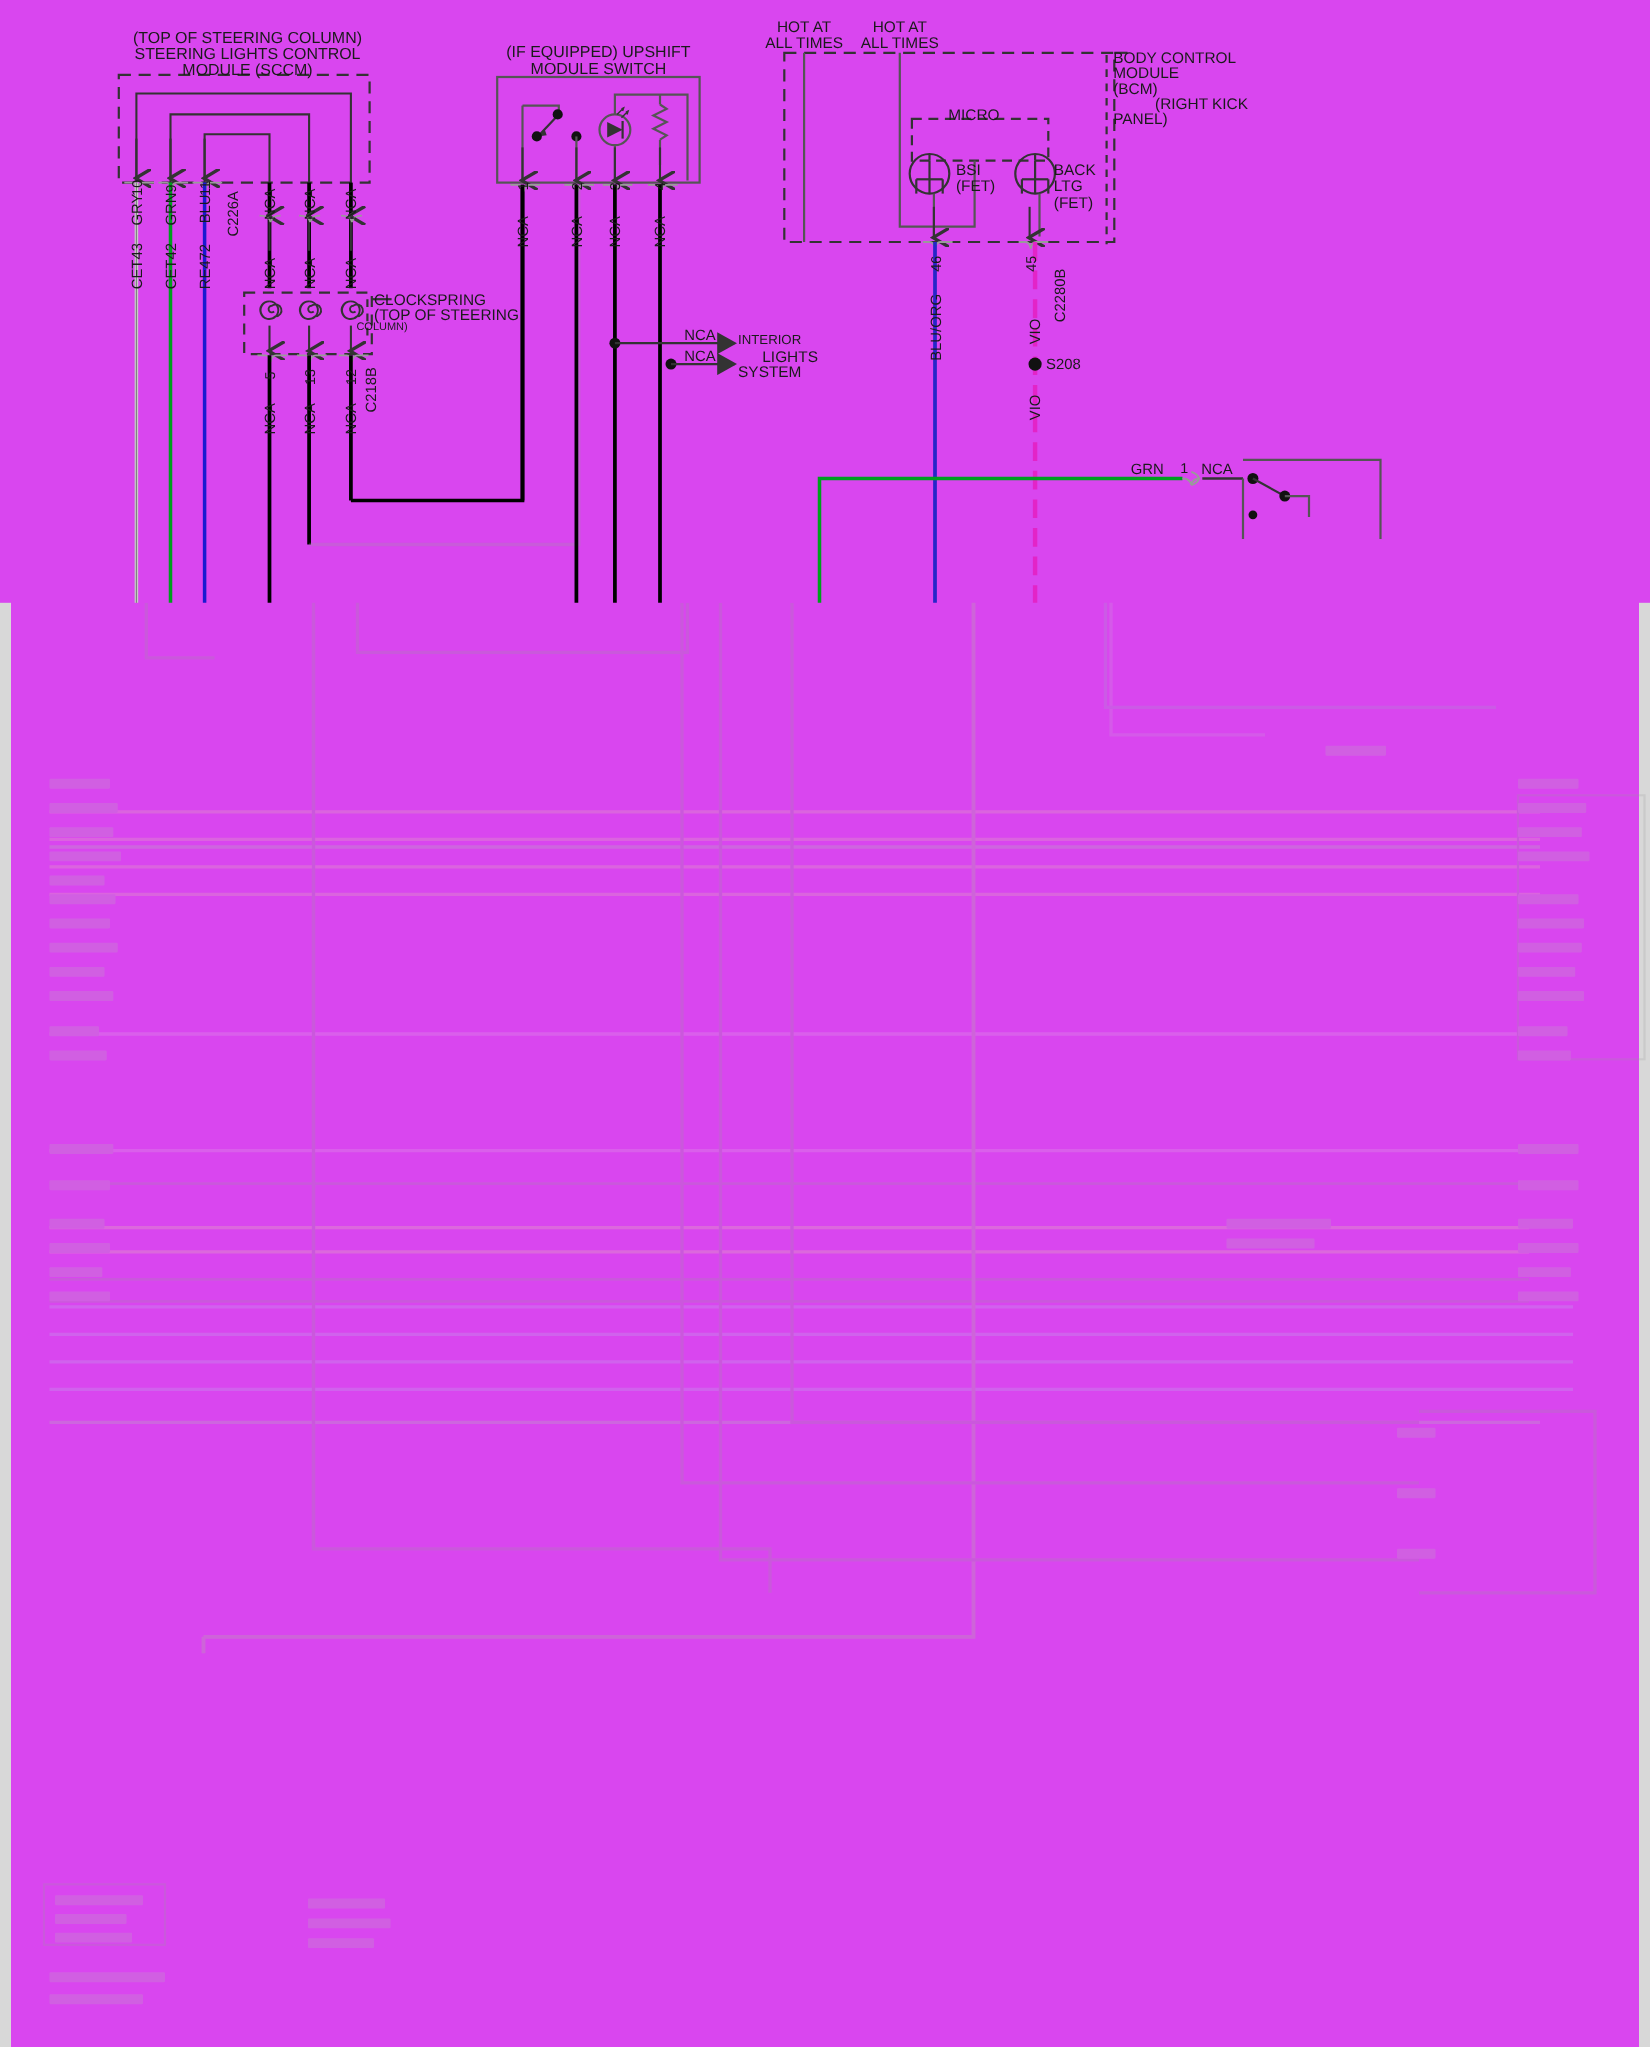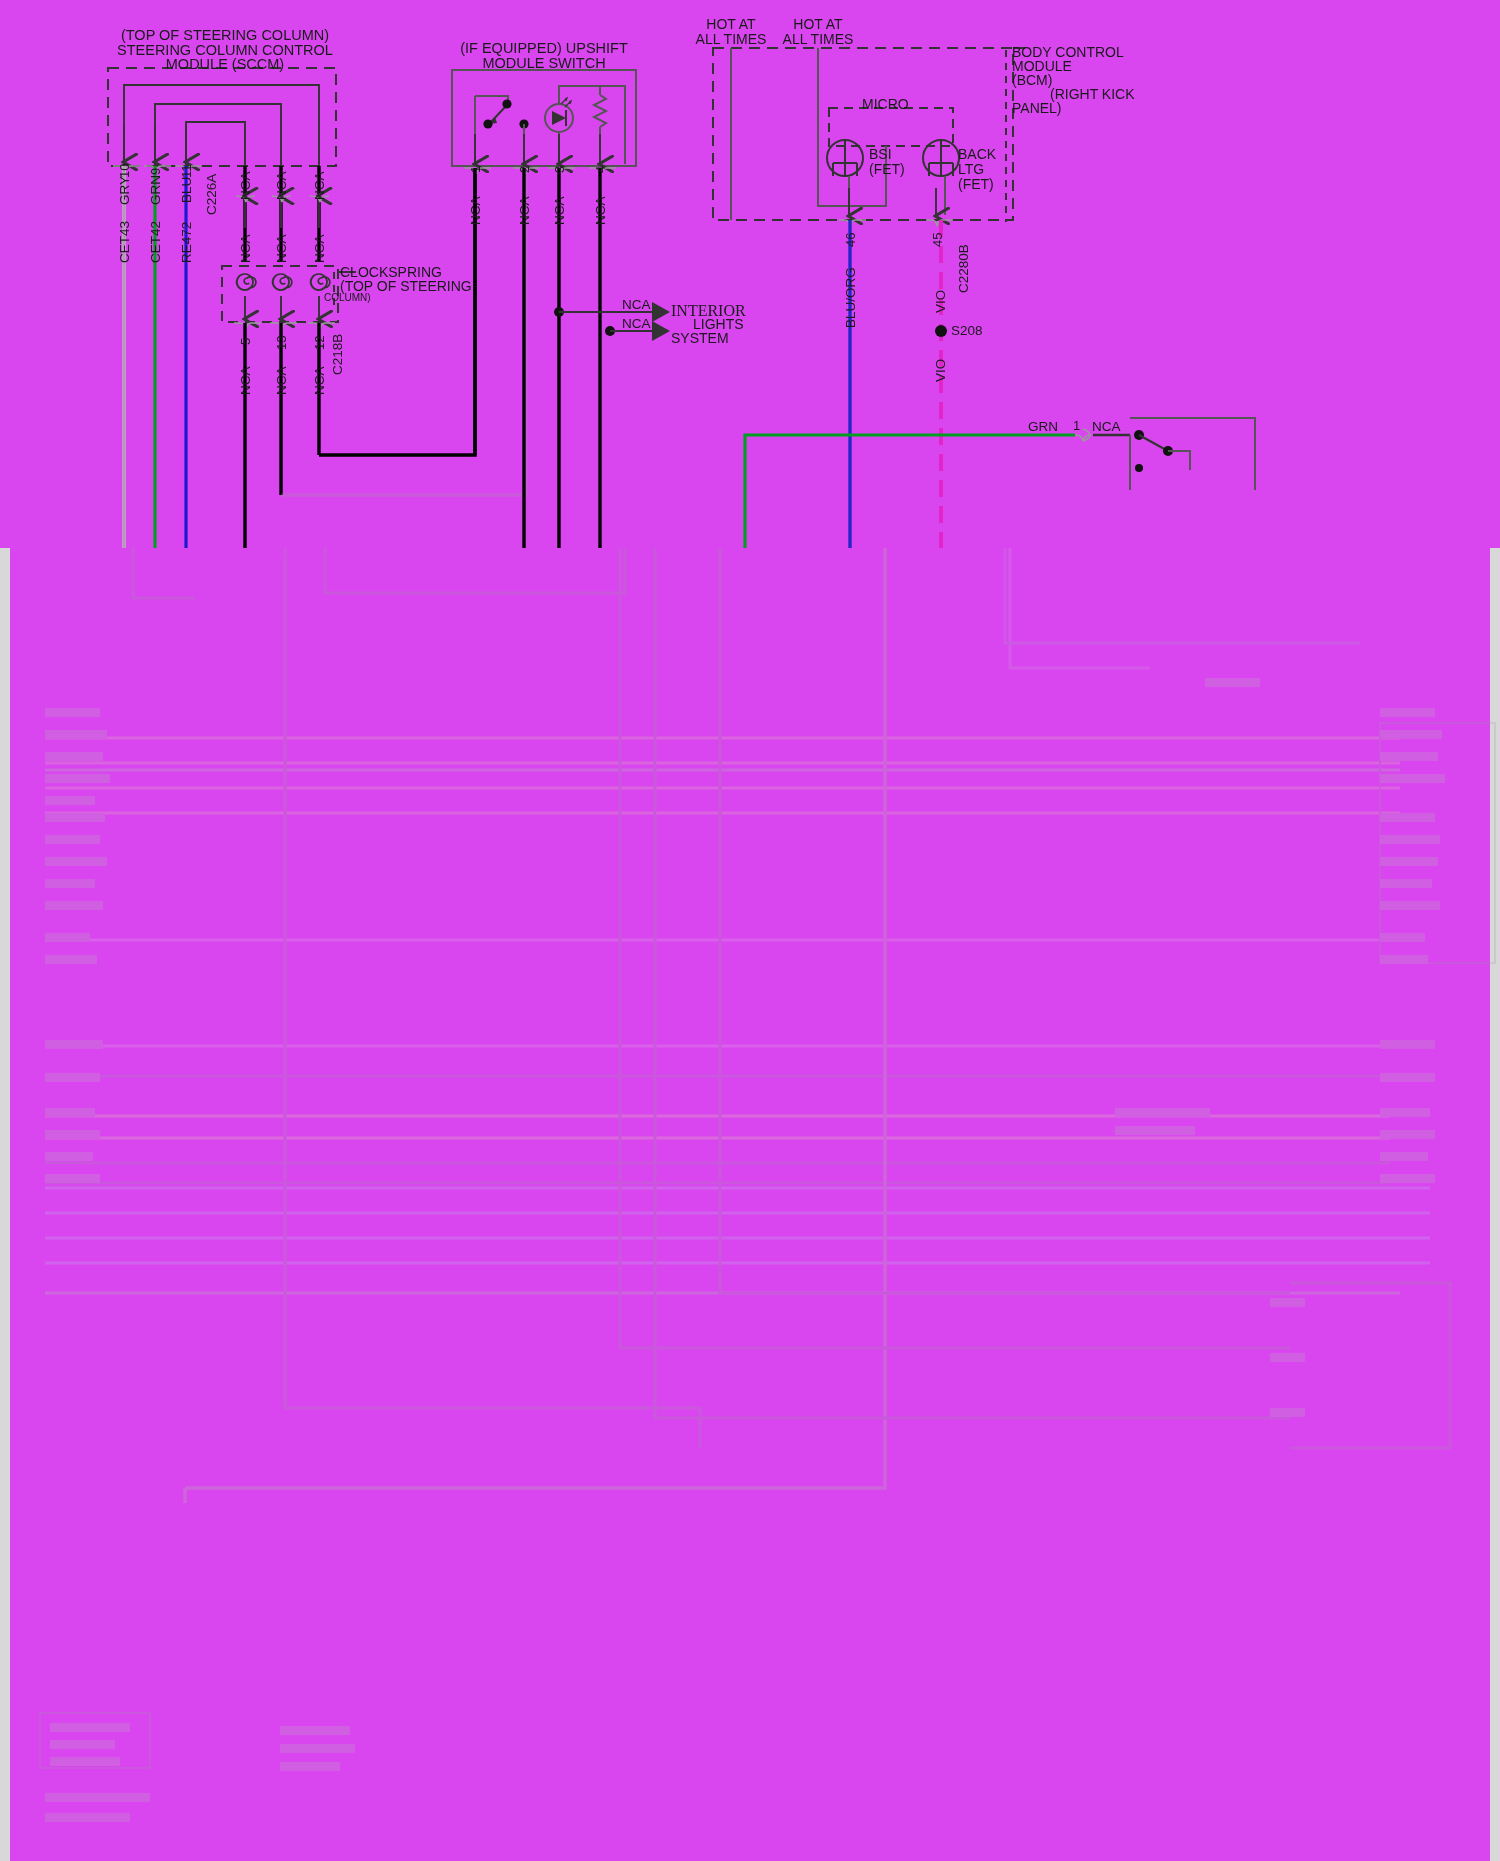--- a/index.html
+++ b/index.html
@@ -349,21 +349,21 @@
       <line x1="1130" y1="435" x2="1130" y2="490" stroke="#555" stroke-width="2"></line>
       <circle cx="1139" cy="435" r="5" fill="#111"></circle>
       <line x1="1139" y1="435" x2="1168" y2="451" stroke="#333" stroke-width="2"></line>
       <circle cx="1168" cy="451" r="5" fill="#111"></circle>
       <path d="M1168,451 L1190,451 L1190,470" stroke="#555" stroke-width="2" fill="none"></path>
       <circle cx="1139" cy="468" r="4" fill="#111"></circle>
     </g>
   </svg>
 
   <div class="lbl c" style="left:100px;top:27px;width:250px;font-size:14.5px;">(TOP OF STEERING COLUMN)</div>
-  <div class="lbl c" style="left:100px;top:42px;width:250px;font-size:14.5px;">STEERING COLUMN CONTROL</div>
+  <div class="lbl c" style="left:100px;top:42px;width:250px;font-size:14.5px;">STEERING LIGHTS CONTROL</div>
   <div class="lbl c" style="left:100px;top:56px;width:250px;font-size:14.5px;">MODULE (SCCM)</div>
 
   <div class="lbl rot" style="left:117px;top:178px;font-size:13px;">10</div>
   <div class="lbl rot" style="left:148px;top:175px;font-size:13px;">9</div>
   <div class="lbl rot" style="left:179px;top:178px;font-size:13px;">11</div>
   <div class="lbl rot" style="left:204px;top:215px;font-size:13.5px;">C226A</div>
 
   <div class="lbl rot" style="left:117px;top:205px;font-size:13.5px;">GRY</div>
   <div class="lbl rot" style="left:148px;top:205px;font-size:13.5px;">GRN</div>
   <div class="lbl rot" style="left:179px;top:203px;font-size:13.5px;">BLU</div>
@@ -401,21 +401,21 @@
   <div class="lbl rot" style="left:552px;top:173px;font-size:13px;">3</div>
   <div class="lbl rot" style="left:593px;top:173px;font-size:13px;">4</div>
 
   <div class="lbl rot" style="left:468px;top:225px;font-size:13.5px;">NCA</div>
   <div class="lbl rot" style="left:517px;top:225px;font-size:13.5px;">NCA</div>
   <div class="lbl rot" style="left:552px;top:225px;font-size:13.5px;">NCA</div>
   <div class="lbl rot" style="left:593px;top:225px;font-size:13.5px;">NCA</div>
 
   <div class="lbl" style="left:622px;top:297px;font-size:13.5px;">NCA</div>
   <div class="lbl" style="left:622px;top:316px;font-size:13.5px;">NCA</div>
-  <div class="lbl" style="left:671px;top:302px;font-size:16px;font-family:Liberation Serif, serif;">INTERIOR</div>
+  <div class="lbl" style="left:671px;top:302px;font-size:12px;">INTERIOR</div>
   <div class="lbl" style="left:693px;top:316px;font-size:14px;">LIGHTS</div>
   <div class="lbl" style="left:671px;top:330px;font-size:14px;">SYSTEM</div>
 
   <div class="lbl c" style="left:679px;top:16px;width:104px;font-size:14px;">HOT AT</div>
   <div class="lbl c" style="left:679px;top:31px;width:104px;font-size:14px;">ALL TIMES</div>
   <div class="lbl c" style="left:766px;top:16px;width:104px;font-size:14px;">HOT AT</div>
   <div class="lbl c" style="left:766px;top:31px;width:104px;font-size:14px;">ALL TIMES</div>
 
   <div class="lbl" style="left:862px;top:96px;font-size:14px;">MICRO</div>
 

